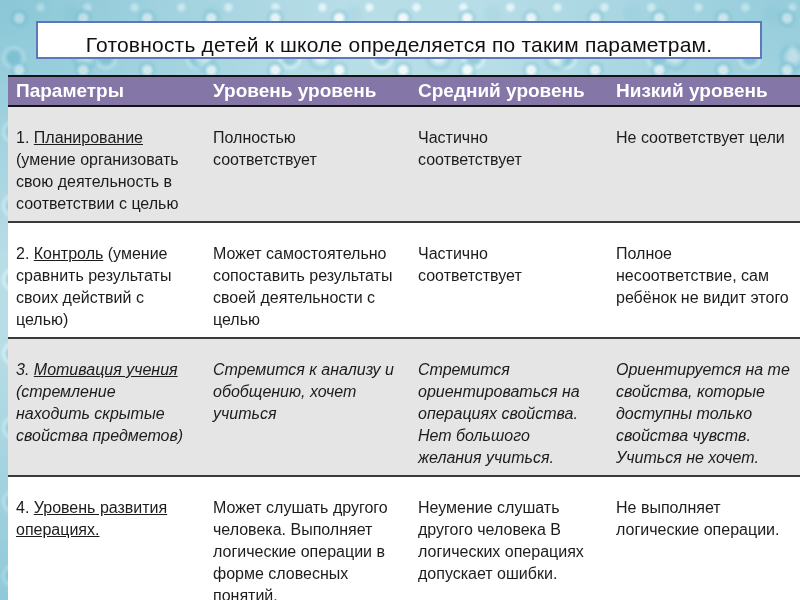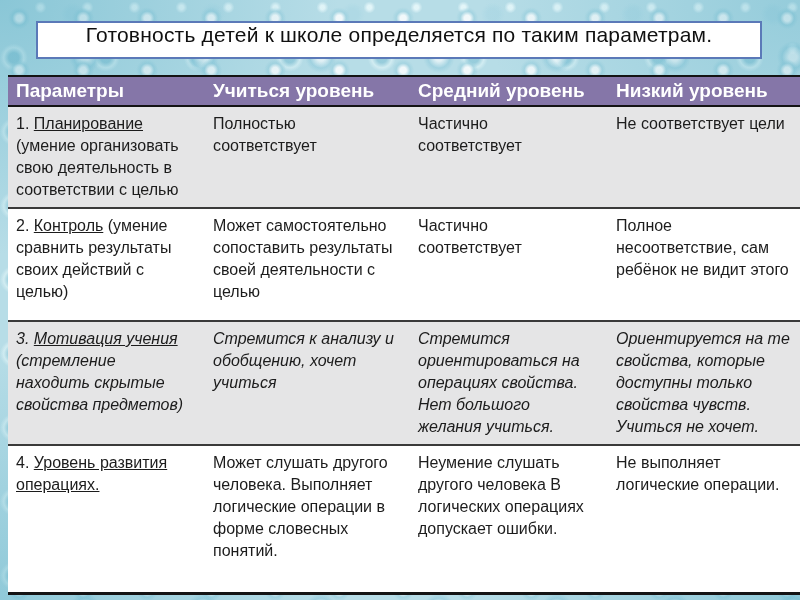--- a/index.html
+++ b/index.html
@@ -27,21 +27,21 @@
       64px 52px, 118px 92px, 92px 74px, 47px 41px, 140px 120px;
   }
 
   .title-box {
     position: absolute;
     left: 36px; top: 21px;
     width: 726px; height: 38px;
     background: #ffffff;
     border: 2px solid #5b79b8;
     display: flex;
-    align-items: flex-start;
+    align-items: flex-end;
     justify-content: center;
     font-size: 21px;
     color: #101010;
     letter-spacing: 0.2px;
   }
 
   table.readiness {
     position: absolute;
     left: 0; top: 75px;
     width: 800px;
@@ -63,21 +63,21 @@
     text-align: left;
     padding: 3px 8px;
     height: 30px;
     border-bottom: 2px solid #141414;
     white-space: nowrap;
     overflow: hidden;
   }
 
   td {
     vertical-align: top;
-    padding: 6px 14px 6px 8px;
+    padding: 20px 14px 6px 8px;
     font-size: 16px;
     line-height: 22px;
     color: #1c1c1c;
     border-bottom: 2px solid #3a3a3a;
   }
   tr.band-gray  td { background: #e5e5e6; }
   tr.band-white td { background: #ffffff; }
   tr.r1 { height: 95px; }
   tr.r2 { height: 113px; }
   tr.r3 { height: 121px; font-style: italic; }
@@ -98,21 +98,21 @@
   <table class="readiness">
     <colgroup>
         <col class="c1">
         <col class="c2">
         <col class="c3">
         <col class="c4">
       </colgroup>
     <thead>
       <tr>
         <th>Параметры</th>
-        <th>Учиться уровень</th>
+        <th>Уровень уровень</th>
         <th>Средний уровень</th>
         <th>Низкий уровень</th>
       </tr>
     </thead>
     <tbody>
       <tr class="band-gray r1">
         <td>
           <span>1. </span><span class="u">Планирование</span><span> (умение организовать свою деятельность в соответствии с целью</span>
         </td>
         <td>Полностью соответствует</td>

